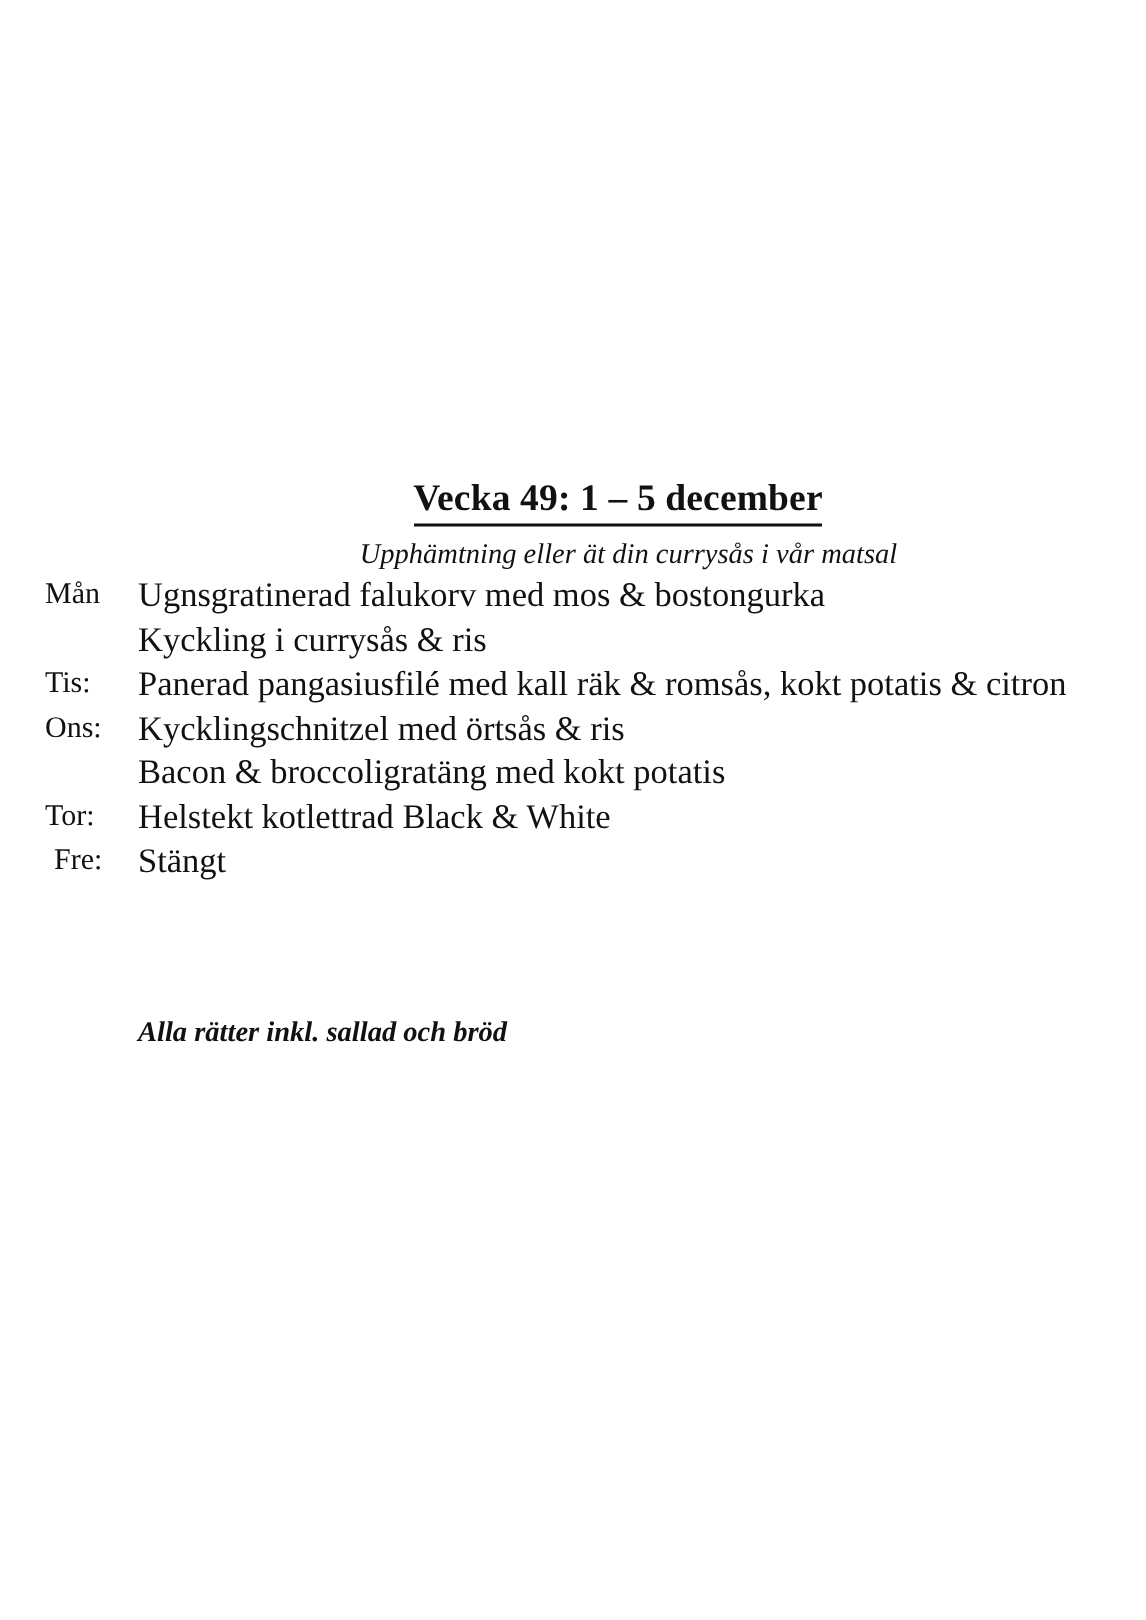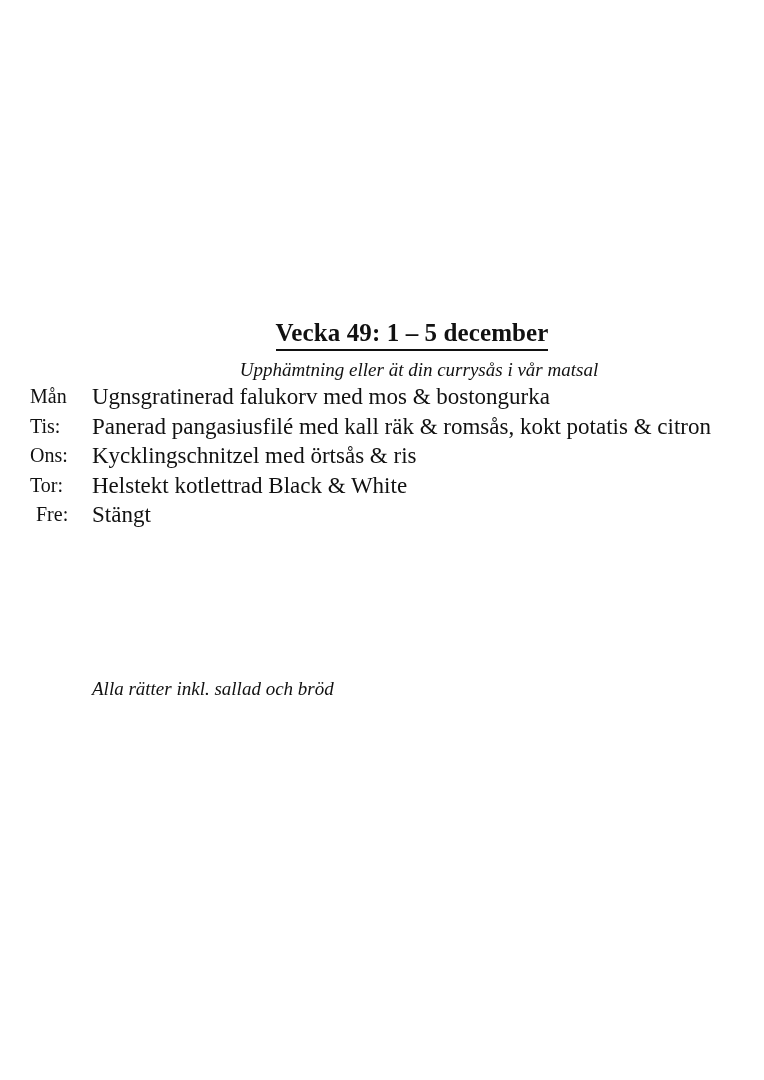--- a/index.html
+++ b/index.html
@@ -96,21 +96,21 @@
     left: 36px;
   }
 
   
   .note-included {
     position: absolute;
     left: 92px;
     top: 676px;
     font-size: 19px;
     font-style: italic;
-    font-weight: normal;
+    font-weight: bold;
     line-height: 26px;
     white-space: nowrap;
   }
 
   .salad-block {
     position: absolute;
     left: 185px;
     top: 703px;
     width: 470px;
     font-size: 18px;
@@ -129,26 +129,28 @@
   <div class="heading-block">
     <div class="doc-title">
       <span>Vecka 49: 1 – 5 december</span>
     </div>
     <div class="doc-subtitle">Upphämtning eller ät din currysås i vår matsal</div>
   </div>
 
   <div class="menu" id="menu-root">
       <div class="day-group">
         <div class="menu-line">Ugnsgratinerad falukorv med mos &amp; bostongurka<span class="day-label">Mån</span></div>
+        <div class="menu-line">Kyckling i currysås &amp; ris</div>
       </div>
       <div class="day-group">
         <div class="menu-line">Panerad pangasiusfilé med kall räk &amp; romsås, kokt potatis &amp; citron<span class="day-label">Tis:</span></div>
       </div>
       <div class="day-group">
         <div class="menu-line">Kycklingschnitzel med örtsås &amp; ris<span class="day-label">Ons:</span></div>
+        <div class="menu-line">Bacon &amp; broccoligratäng med kokt potatis</div>
       </div>
       <div class="day-group">
         <div class="menu-line">Helstekt kotlettrad Black &amp; White<span class="day-label">Tor:</span></div>
       </div>
       <div class="day-group">
         <div class="menu-line">Stängt<span class="day-label indented">Fre:</span></div>
       </div>
     </div>
 
   <div class="note-included">Alla rätter inkl. sallad och bröd</div>

